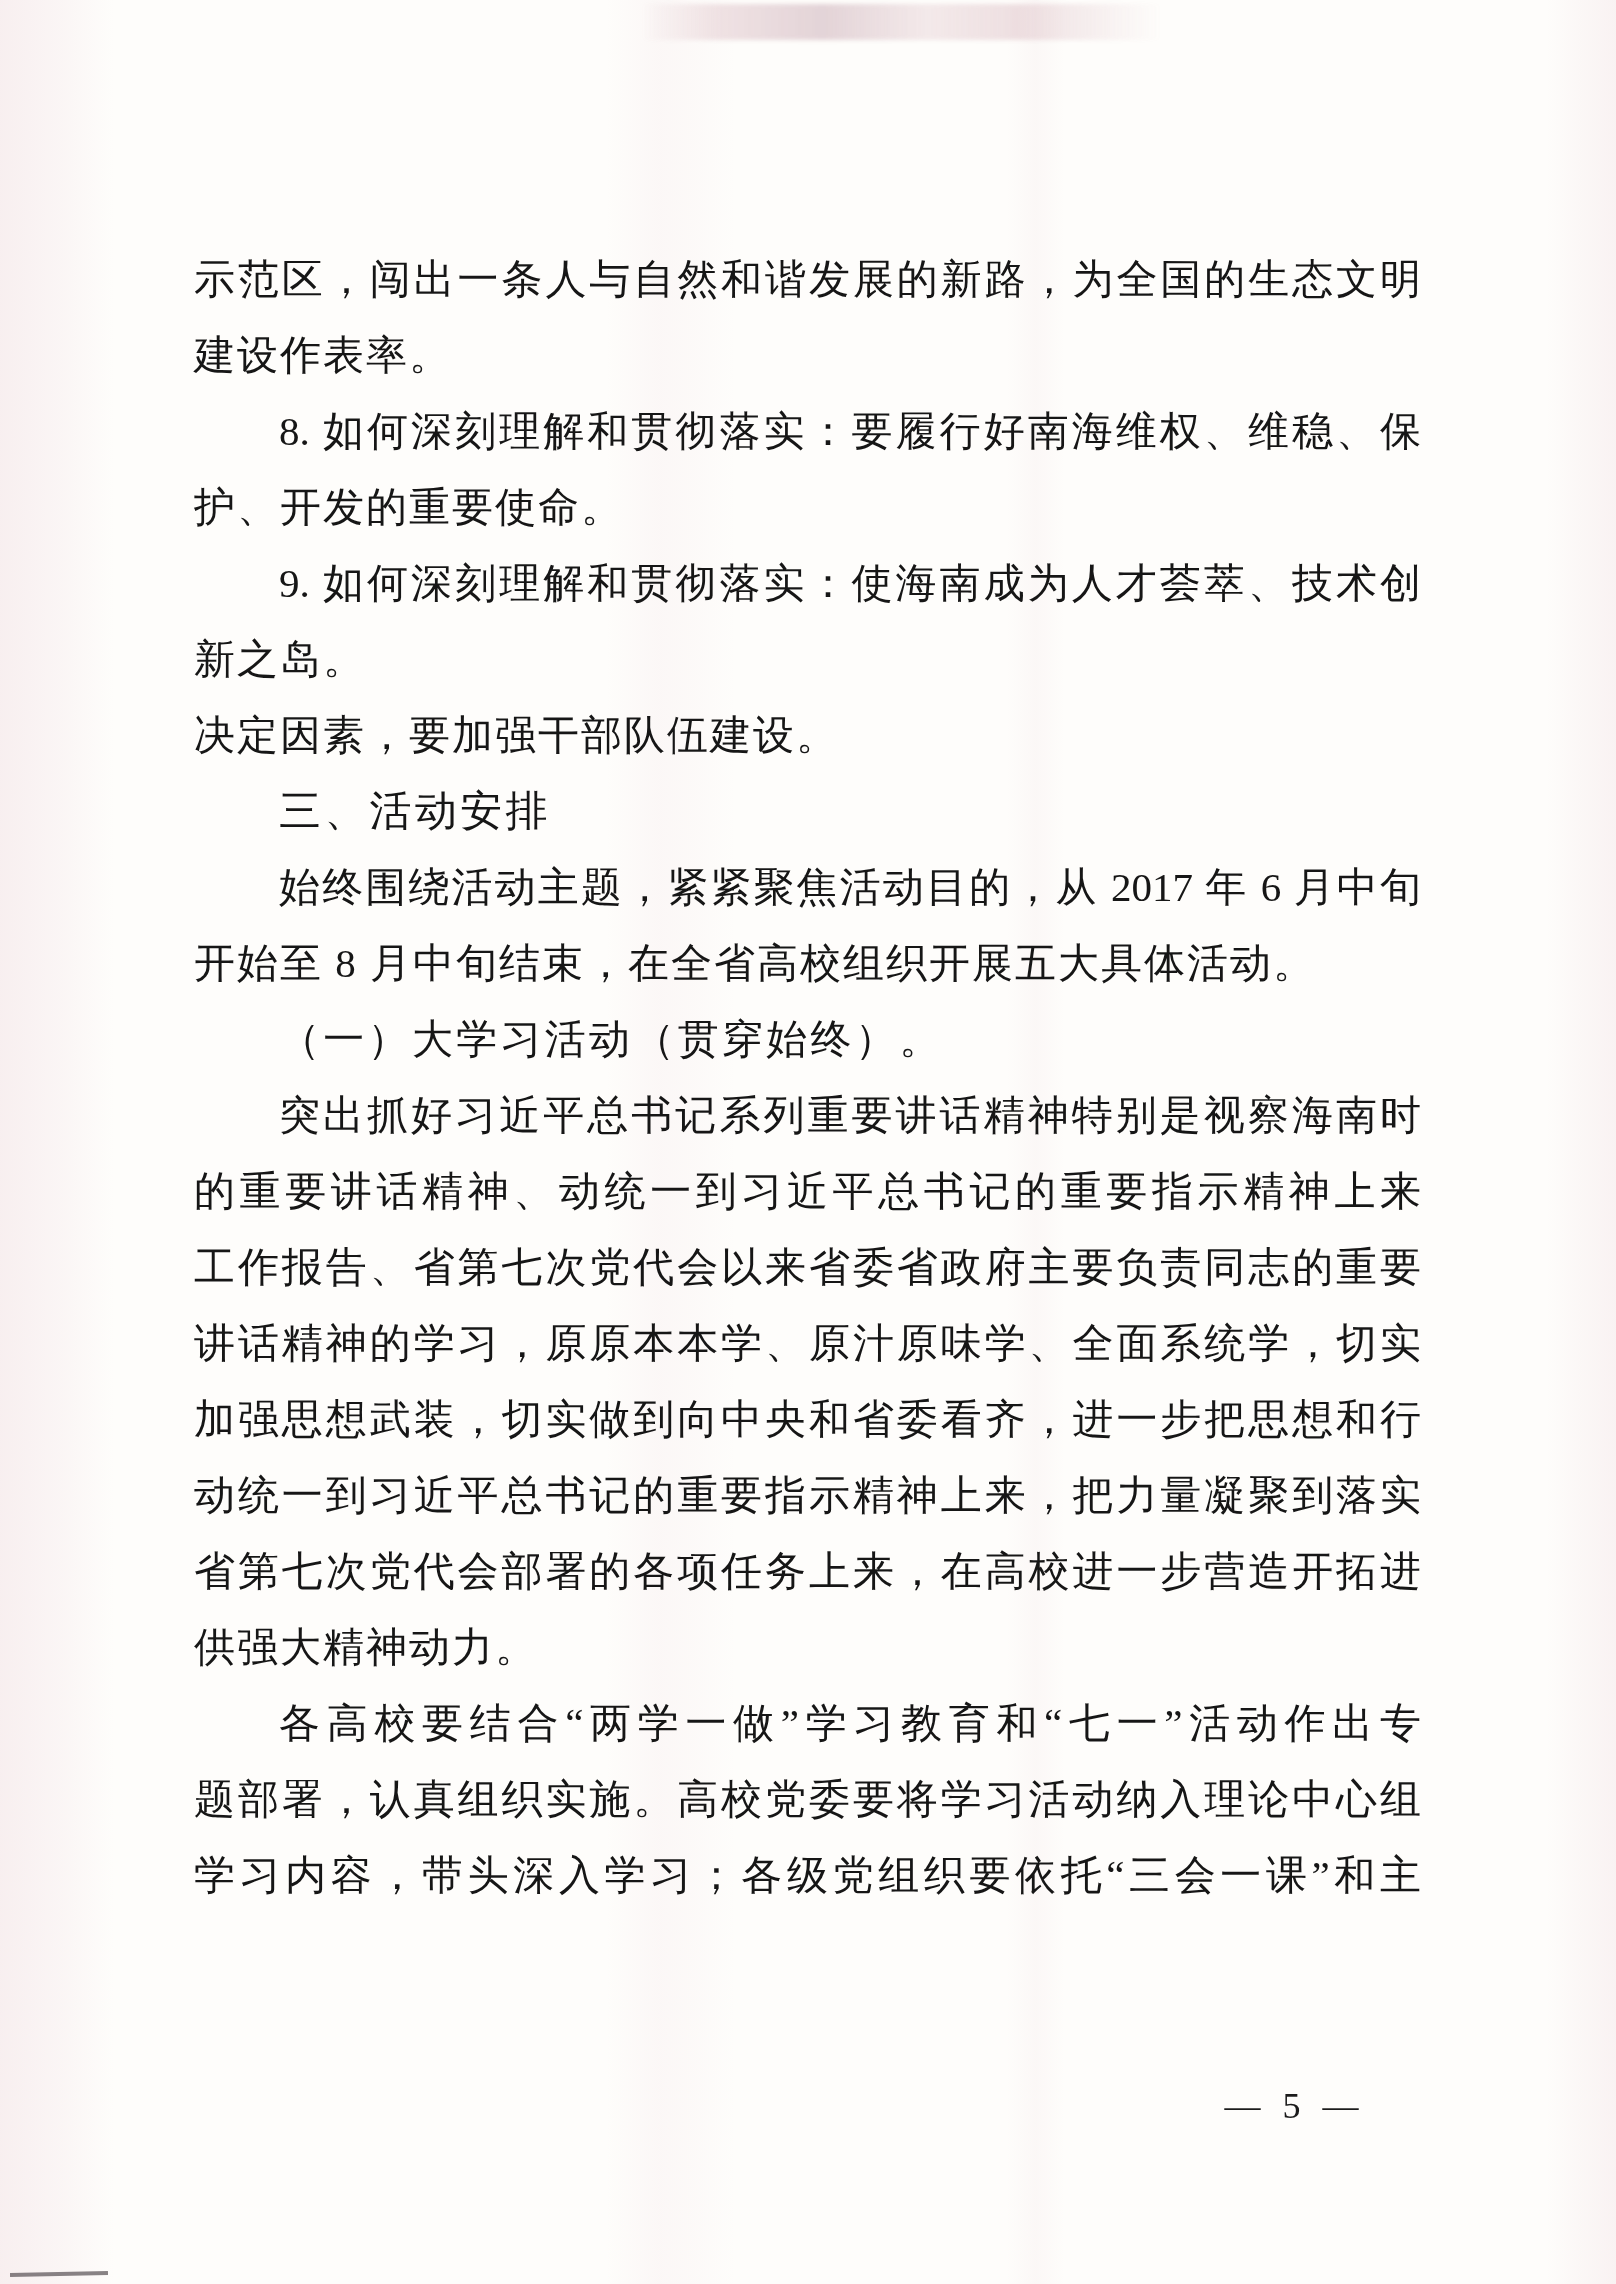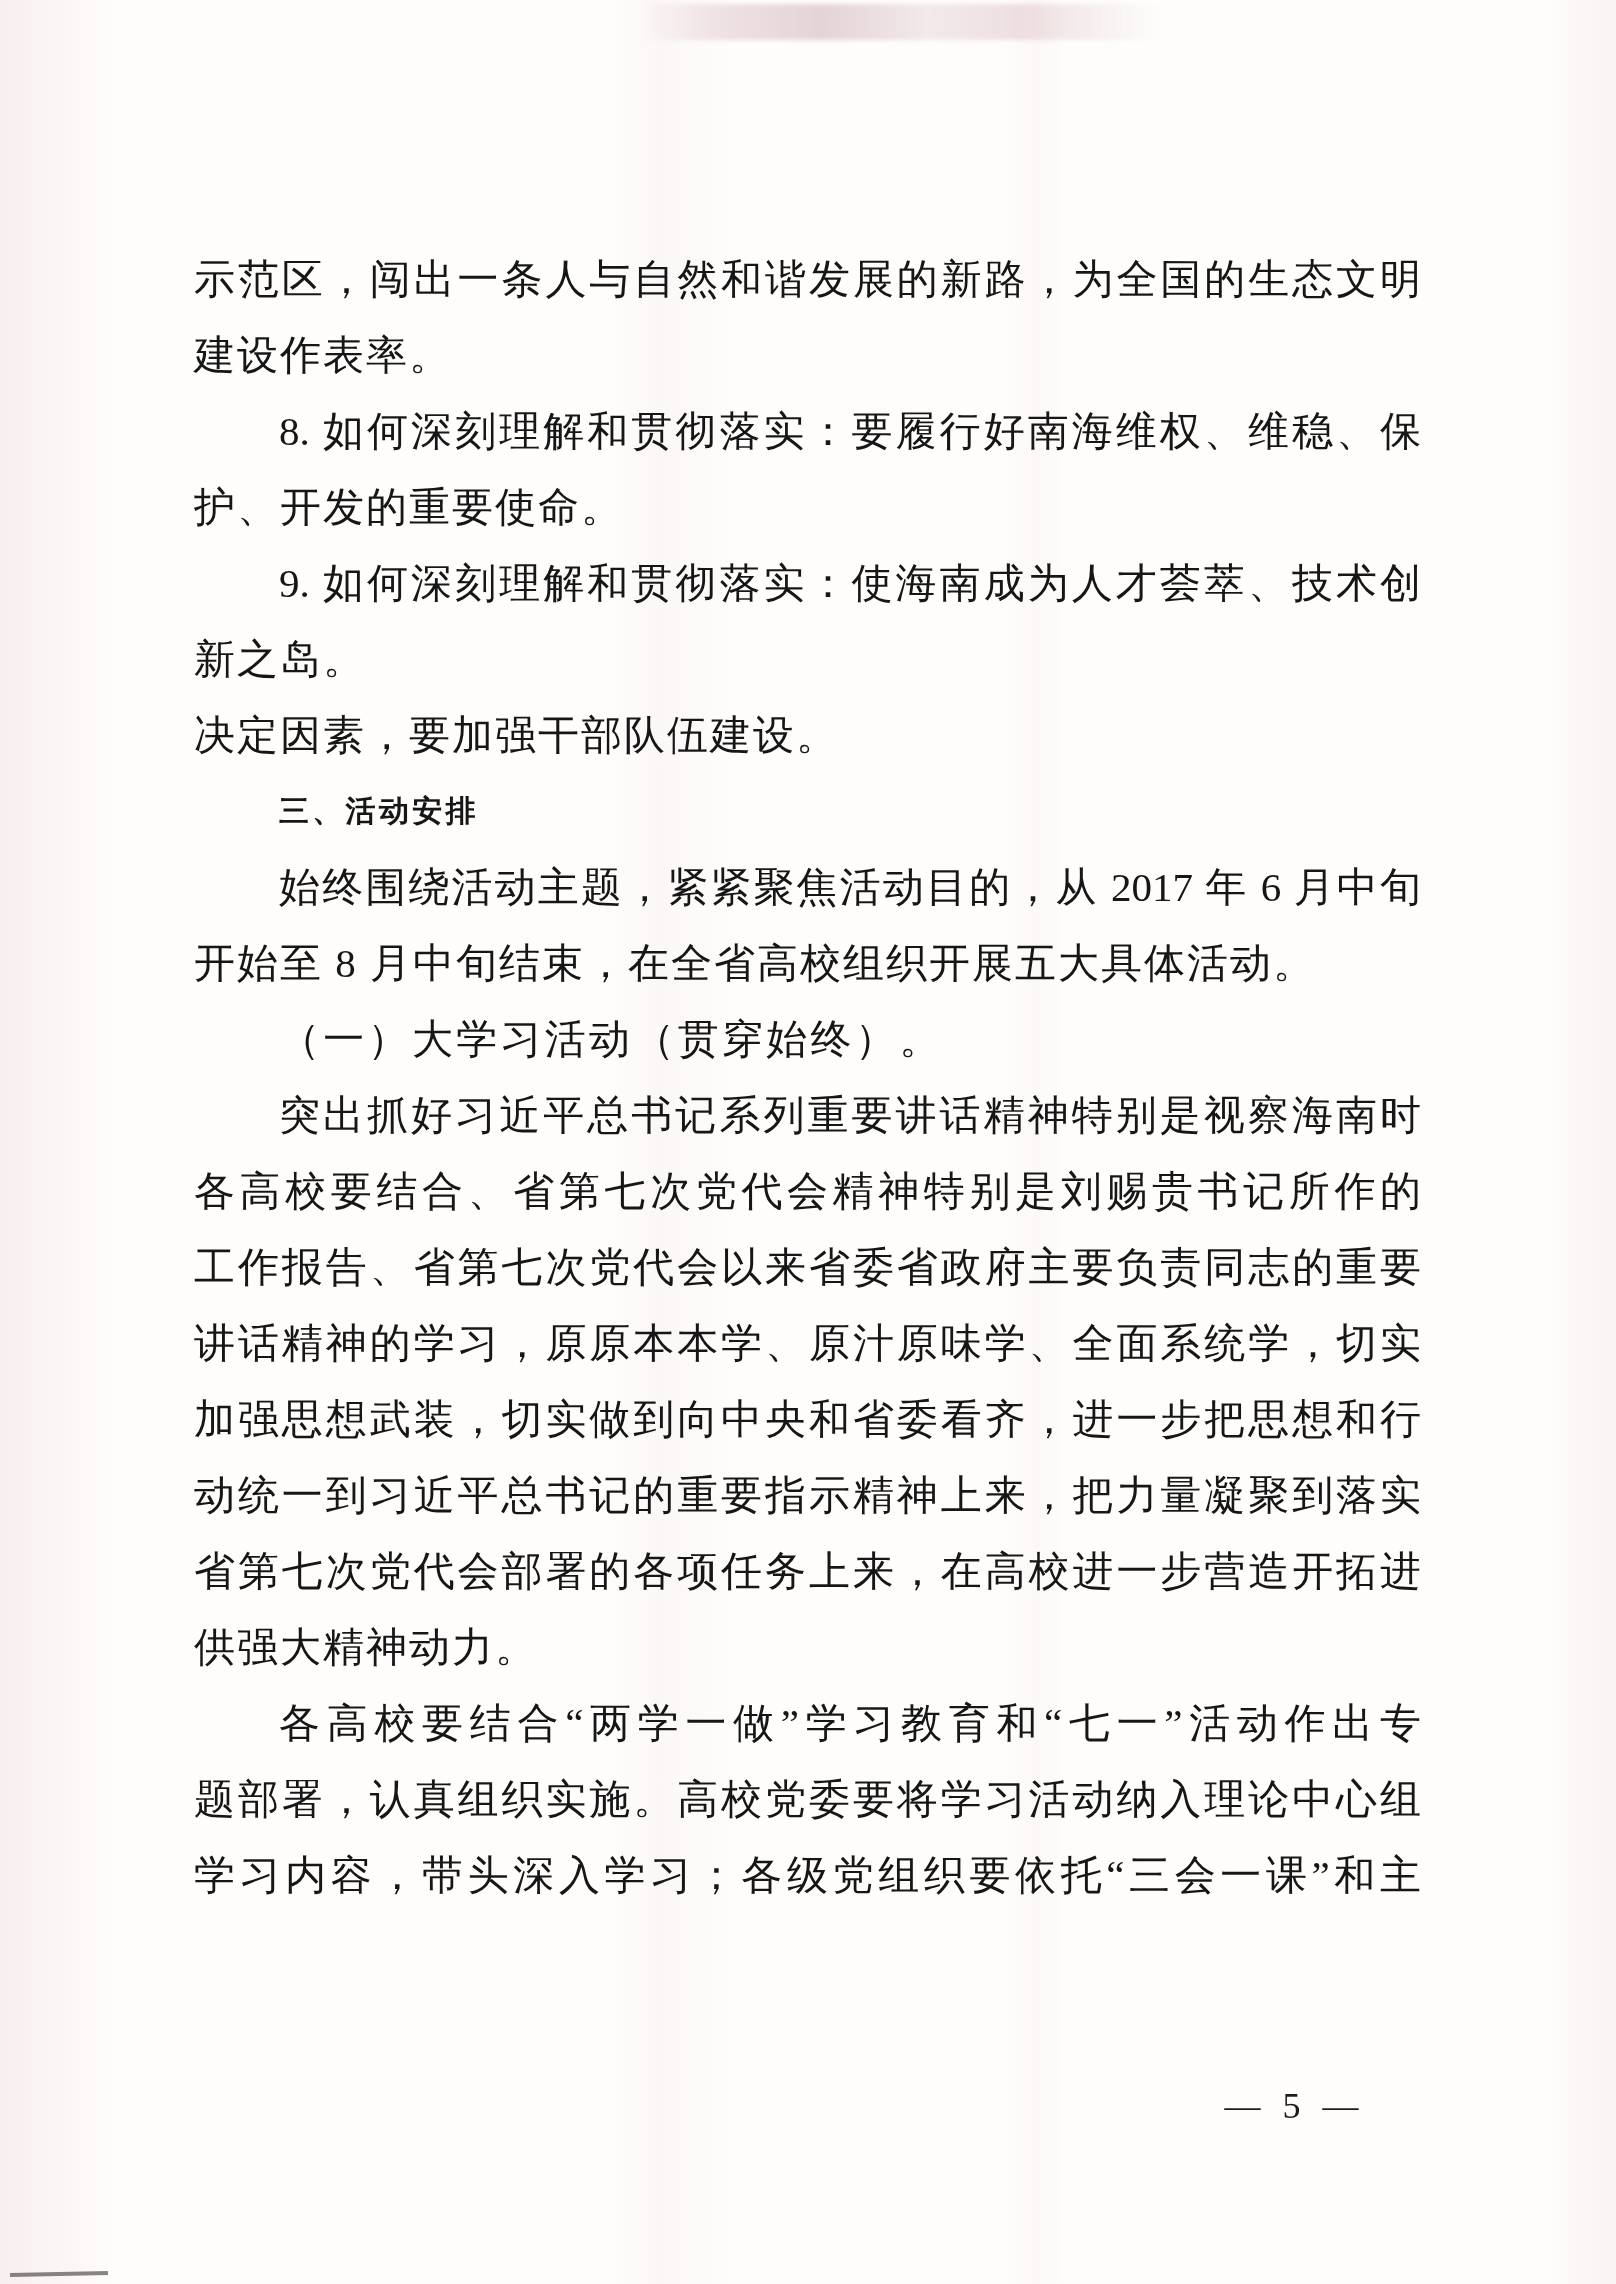--- a/index.html
+++ b/index.html
@@ -78,22 +78,22 @@
     letter-spacing: 0;
     text-align: justify;
     text-align-last: justify;
     -moz-text-align-last: justify;
   }
   .line.indent {
     text-indent: 85px;
   }
   .line.heading {
     font-family: "Liberation Sans", "DejaVu Sans", sans-serif;
-    font-weight: 700;
-    font-size: 30px;
+    font-weight: 400;
+    font-size: 42px;
     letter-spacing: 3.3px;
   }
   .line.subheading {
     letter-spacing: 3.3px;
   }
   .page-number {
     position: absolute;
     top: 2070px;
     right: 266px;
     height: 73px;
@@ -121,21 +121,21 @@
     <div class="line body indent full">8. 如何深刻理解和贯彻落实：要履行好南海维权、维稳、保</div>
     <div class="line body">护、开发的重要使命。</div>
     <div class="line body indent full">9. 如何深刻理解和贯彻落实：使海南成为人才荟萃、技术创</div>
     <div class="line body">新之岛。</div>
     <div class="line body">决定因素，要加强干部队伍建设。</div>
     <div class="line heading indent">三、活动安排</div>
     <div class="line body indent full">始终围绕活动主题，紧紧聚焦活动目的，从 2017 年 6 月中旬</div>
     <div class="line body">开始至 8 月中旬结束，在全省高校组织开展五大具体活动。</div>
     <div class="line subheading indent">（一）大学习活动（贯穿始终）。</div>
     <div class="line body indent full">突出抓好习近平总书记系列重要讲话精神特别是视察海南时</div>
-    <div class="line body full">各高校要结合、省第七次党代会精神特别是刘赐贵书记所作的</div>
+    <div class="line body full">的重要讲话精神、动统一到习近平总书记的重要指示精神上来</div>
     <div class="line body full">工作报告、省第七次党代会以来省委省政府主要负责同志的重要</div>
     <div class="line body full">讲话精神的学习，原原本本学、原汁原味学、全面系统学，切实</div>
     <div class="line body full">加强思想武装，切实做到向中央和省委看齐，进一步把思想和行</div>
     <div class="line body full">动统一到习近平总书记的重要指示精神上来，把力量凝聚到落实</div>
     <div class="line body full">省第七次党代会部署的各项任务上来，在高校进一步营造开拓进</div>
     <div class="line body">供强大精神动力。</div>
     <div class="line body indent full">各高校要结合“两学一做”学习教育和“七一”活动作出专</div>
     <div class="line body full">题部署，认真组织实施。高校党委要将学习活动纳入理论中心组</div>
     <div class="line body full">学习内容，带头深入学习；各级党组织要依托“三会一课”和主</div>
   </div>

